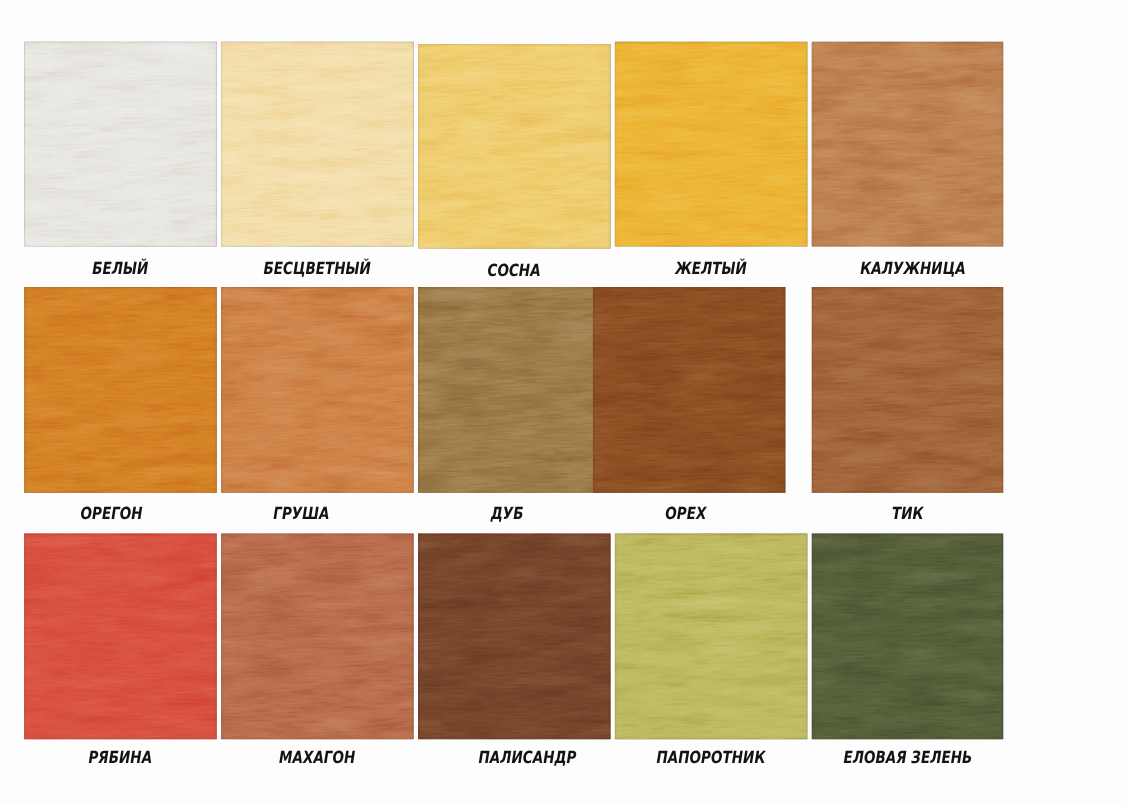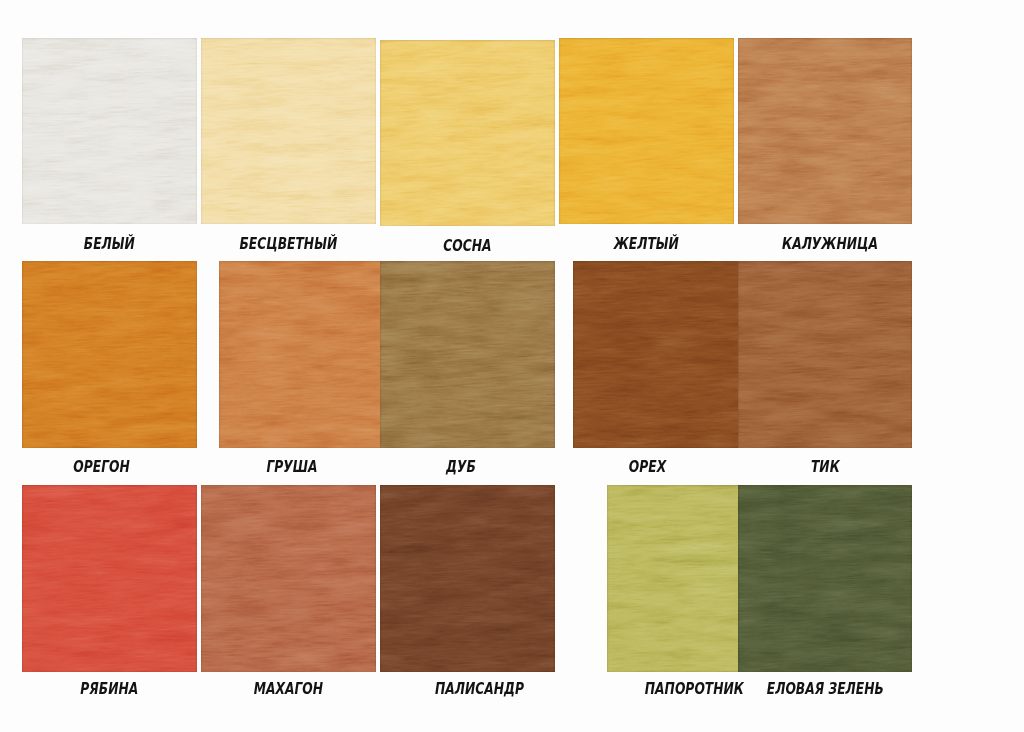--- a/index.html
+++ b/index.html
@@ -229,21 +229,21 @@
               </feComponentTransfer>
             </filter>
           </defs>
           <rect width="223" height="235" filter="url(#band5)"></rect>
           <rect width="223" height="235" filter="url(#grain5)" style="mix-blend-mode:soft-light"></rect>
         </svg>
         <div class="edge" style="box-shadow: rgba(55, 30, 10, 0.227) 0px 0px 2px 0px inset, rgba(55, 30, 10, 0.173) 0px 1px 3px -1px inset;"></div>
       </div>
       <div class="swatch-label" style="top: 199px;">ОРЕГОН</div>
     </div>
-    <div class="swatch-cell" style="left: 200.95px; top: 261px; width: 146px; height: 219px; margin-left: 18px;">
+    <div class="swatch-cell" style="left: 200.95px; top: 261px; width: 146px; height: 219px;">
       <div class="swatch-chip" style="width: 174.7px; height: 187px; background: rgb(207, 133, 74);">
         <svg class="grain" width="223" height="235">
           <defs>
             <filter id="grain6" x="0" y="0" width="100%" height="100%" color-interpolation-filters="sRGB">
               <feTurbulence type="fractalNoise" baseFrequency="0.045 0.62" numOctaves="5" seed="61" result="fine"></feTurbulence>
               <feTurbulence type="fractalNoise" baseFrequency="0.30 1.15" numOctaves="2" seed="84" result="pore"></feTurbulence>
               <feComposite in="fine" in2="pore" operator="arithmetic" k1="0" k2="0.86" k3="0.14" k4="0" result="fp"></feComposite>
               <feColorMatrix in="fp" type="matrix" values="0.34 0.33 0.33 0 0  0.34 0.33 0.33 0 0  0.34 0.33 0.33 0 0  0 0 0 0 1" result="g"></feColorMatrix>
               <feComponentTransfer in="g">
                 <feFuncR type="linear" slope="1.100" intercept="-0.0500"></feFuncR>
@@ -295,21 +295,21 @@
               </feComponentTransfer>
             </filter>
           </defs>
           <rect width="223" height="235" filter="url(#band7)"></rect>
           <rect width="223" height="235" filter="url(#grain7)" style="mix-blend-mode:soft-light"></rect>
         </svg>
         <div class="edge" style="box-shadow: rgba(55, 30, 10, 0.24) 0px 0px 2px 0px inset, rgba(55, 30, 10, 0.176) 0px 1px 3px -1px inset;"></div>
       </div>
       <div class="swatch-label" style="top: 199px;">ДУБ</div>
     </div>
-    <div class="swatch-cell" style="left: 573px; top: 261px; width: 149px; height: 219px;">
+    <div class="swatch-cell" style="left: 539px; top: 261px; width: 149px; height: 219px; padding-left: 20px;">
       <div class="swatch-chip" style="width: 174.7px; height: 187px; background: rgb(142, 80, 35);">
         <svg class="grain" width="223" height="235">
           <defs>
             <filter id="grain8" x="0" y="0" width="100%" height="100%" color-interpolation-filters="sRGB">
               <feTurbulence type="fractalNoise" baseFrequency="0.045 0.62" numOctaves="5" seed="83" result="fine"></feTurbulence>
               <feTurbulence type="fractalNoise" baseFrequency="0.30 1.15" numOctaves="2" seed="106" result="pore"></feTurbulence>
               <feComposite in="fine" in2="pore" operator="arithmetic" k1="0" k2="0.86" k3="0.14" k4="0" result="fp"></feComposite>
               <feColorMatrix in="fp" type="matrix" values="0.34 0.33 0.33 0 0  0.34 0.33 0.33 0 0  0.34 0.33 0.33 0 0  0 0 0 0 1" result="g"></feColorMatrix>
               <feComponentTransfer in="g">
                 <feFuncR type="linear" slope="0.950" intercept="0.0250"></feFuncR>
@@ -460,21 +460,21 @@
               </feComponentTransfer>
             </filter>
           </defs>
           <rect width="223" height="235" filter="url(#band12)"></rect>
           <rect width="223" height="235" filter="url(#grain12)" style="mix-blend-mode:soft-light"></rect>
         </svg>
         <div class="edge" style="box-shadow: rgba(55, 30, 10, 0.28) 0px 0px 2px 0px inset, rgba(55, 30, 10, 0.21) 0px 1px 3px -1px inset;"></div>
       </div>
       <div class="swatch-label" style="top: 197px;">ПАЛИСАНДР</div>
     </div>
-    <div class="swatch-cell" style="left: 558.85px; top: 485px; width: 174.7px; height: 217px; margin-left: 48px;">
+    <div class="swatch-cell" style="left: 558.85px; top: 485px; width: 174.7px; height: 217px;">
       <div class="swatch-chip" style="width: 174.7px; height: 187px; background: rgb(190, 187, 98);">
         <svg class="grain" width="223" height="235">
           <defs>
             <filter id="grain13" x="0" y="0" width="100%" height="100%" color-interpolation-filters="sRGB">
               <feTurbulence type="fractalNoise" baseFrequency="0.045 0.62" numOctaves="5" seed="137" result="fine"></feTurbulence>
               <feTurbulence type="fractalNoise" baseFrequency="0.30 1.15" numOctaves="2" seed="160" result="pore"></feTurbulence>
               <feComposite in="fine" in2="pore" operator="arithmetic" k1="0" k2="0.86" k3="0.14" k4="0" result="fp"></feComposite>
               <feColorMatrix in="fp" type="matrix" values="0.34 0.33 0.33 0 0  0.34 0.33 0.33 0 0  0.34 0.33 0.33 0 0  0 0 0 0 1" result="g"></feColorMatrix>
               <feComponentTransfer in="g">
                 <feFuncR type="linear" slope="1.200" intercept="-0.1000"></feFuncR>

